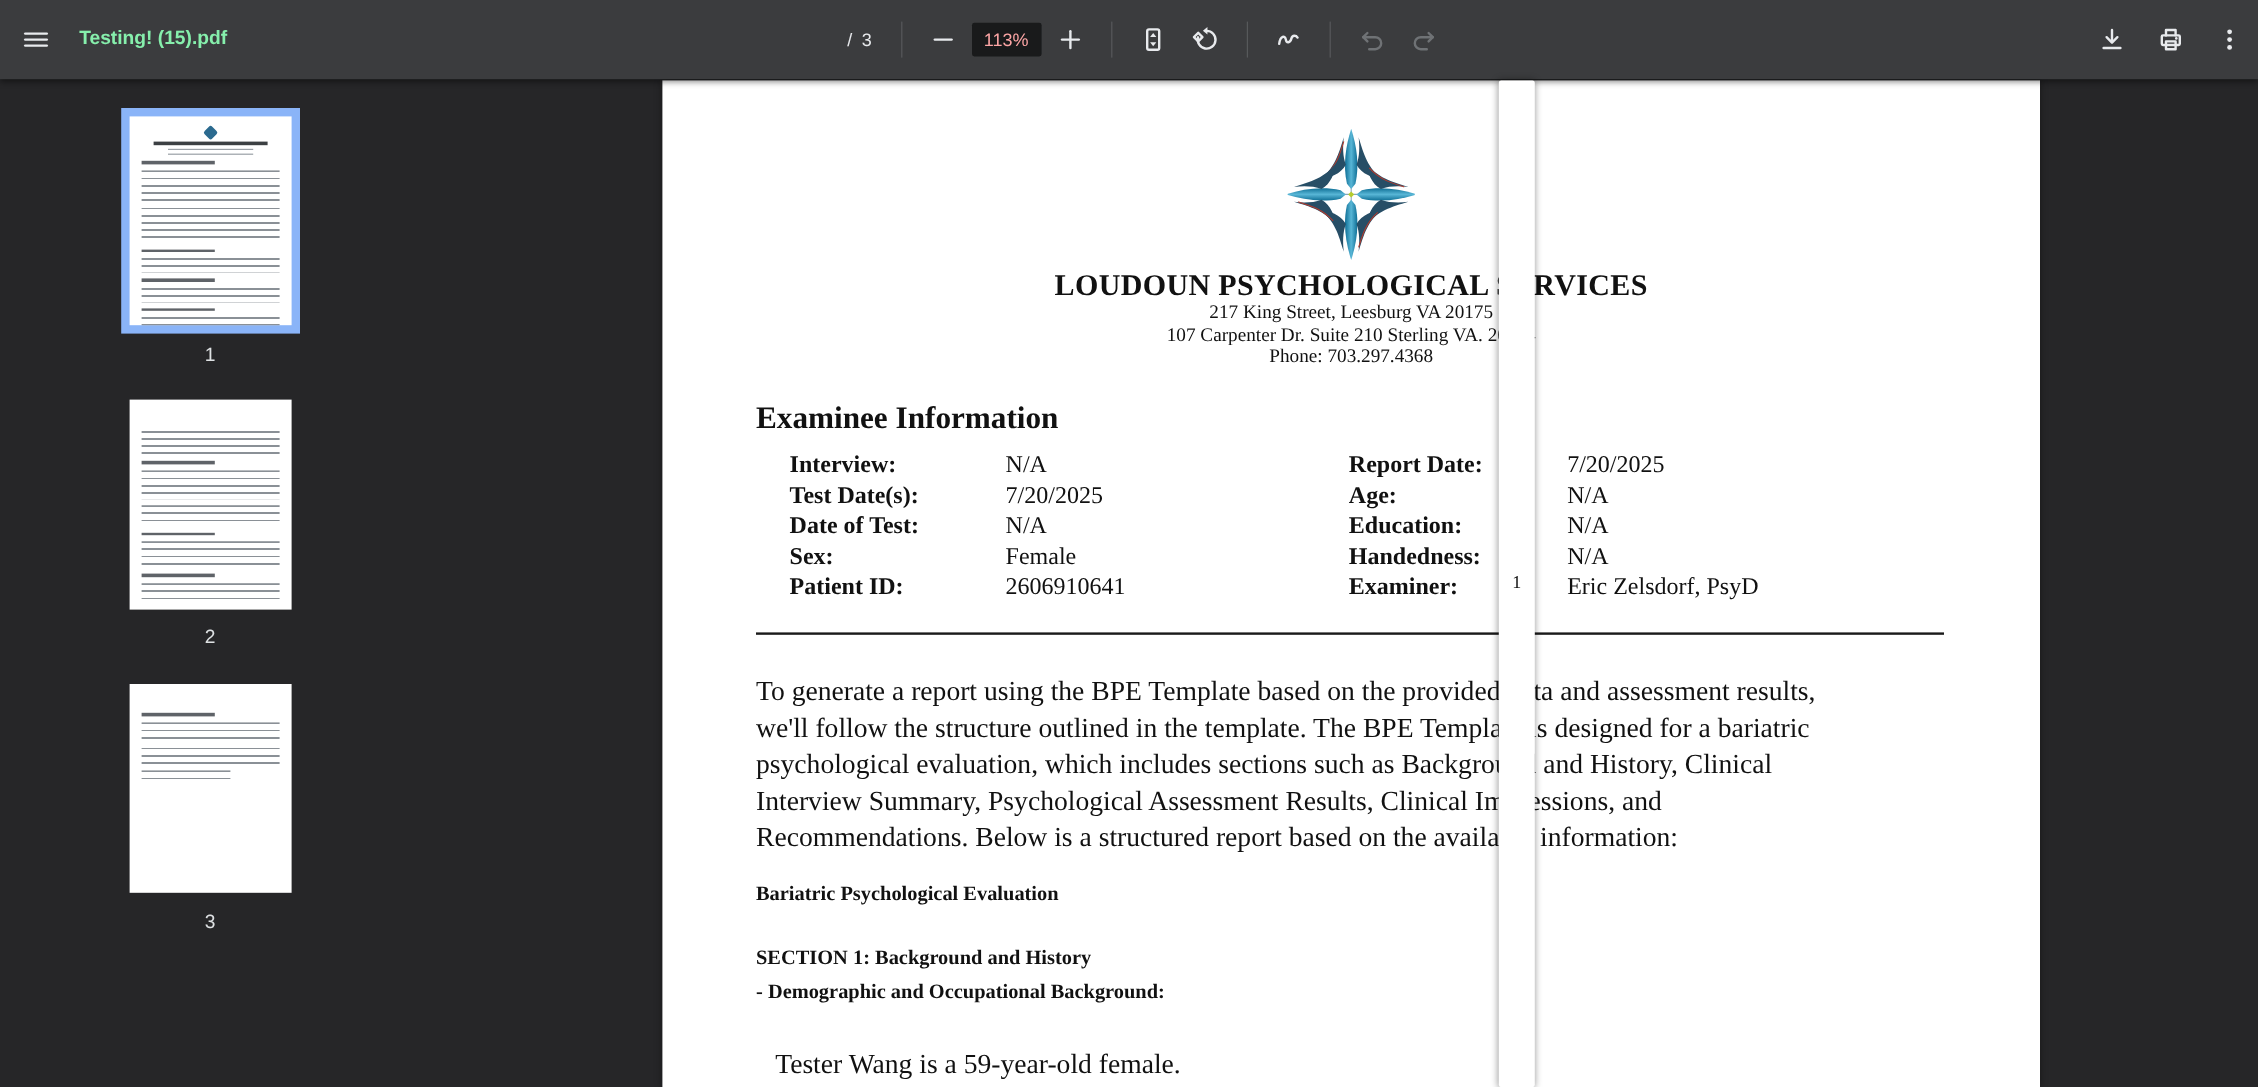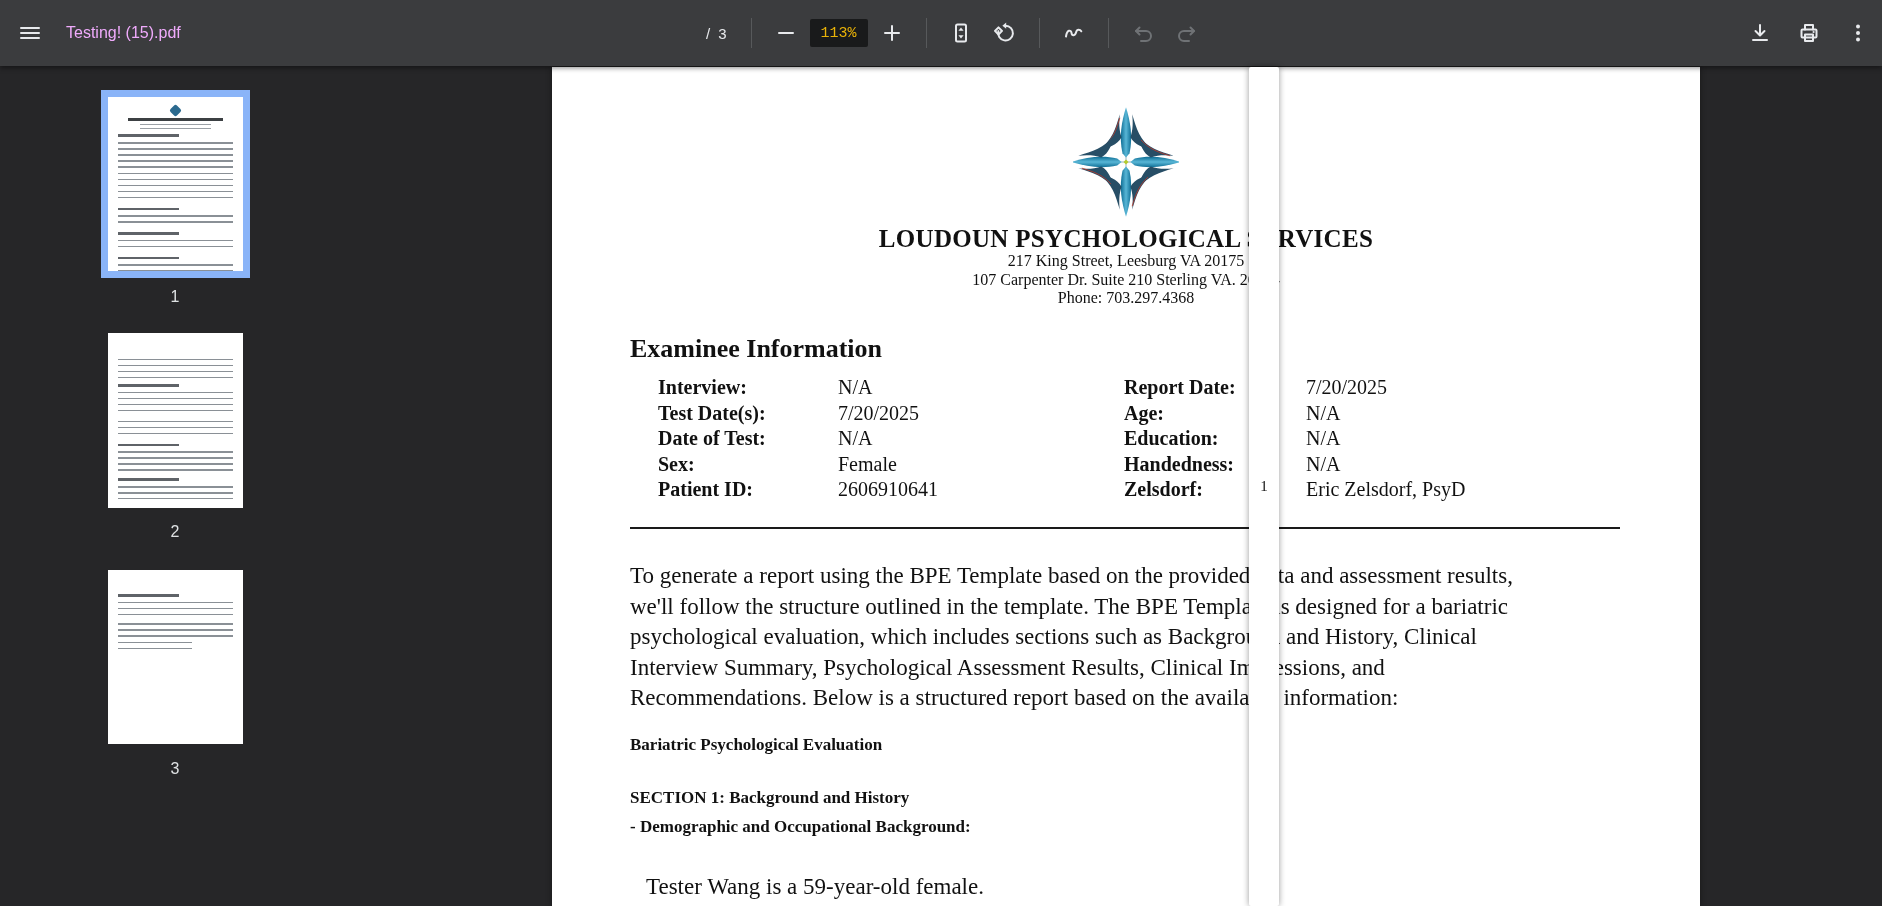--- a/index.html
+++ b/index.html
@@ -7,25 +7,25 @@
   body { background:#262628; font-family:"Liberation Sans", sans-serif; position:relative; }
 
   
   .toolbar { position:absolute; top:0; left:0; width:1882px; height:66px; background:#3b3c3e;
              display:flex; align-items:center; color:#e8eaed; z-index:10;
              box-shadow:0 2px 5px rgba(0,0,0,.45); }
   .tb-btn { width:44px; height:44px; border-radius:50%; display:flex; align-items:center;
             justify-content:center; cursor:pointer; flex:0 0 auto; }
   .tb-btn svg { display:block; }
   .menu-btn { margin-left:8px; }
-  .tb-title { margin-left:14px; font-size:16px; font-weight:400; color:#f0abfc; white-space:nowrap; }
+  .tb-title { margin-left:14px; font-size:16px; font-weight:700; color:#86efac; white-space:nowrap; }
 
   .tb-center { position:absolute; left:697px; top:0; height:66px; display:flex; align-items:center; }
-  .chip { background:#191a1b; color:#eab308; border:none; border-radius:2px; height:28px;
-          font-size:15px; text-align:center; font-family:Liberation Mono, monospace; }
+  .chip { background:#191a1b; color:#fca5a5; border:none; border-radius:2px; height:28px;
+          font-size:15px; text-align:center; font-family:Liberation Sans, sans-serif; }
   .chip.page { width:30px; }
   .chip.zoom { width:58px; margin:0 2px; }
   .page-divider { font-size:15px; margin-left:9px; color:#e8eaed; }
   .page-total   { font-size:15px; margin-left:8px; color:#e8eaed; }
   .sep { width:1px; height:30px; background:#57595b; margin:0 12px; flex:0 0 auto; }
   .sep.first { margin-left:24px; }
 
   .tb-right { position:absolute; right:2px; top:0; height:66px; display:flex; align-items:center; gap:5px; }
 
   .icon-stroke { stroke:#e8eaed; stroke-width:2; fill:none; stroke-linecap:round; stroke-linejoin:round; }
@@ -296,21 +296,21 @@
     <div class="lab">Education:</div>
     <div>N/A</div>
 
     <div class="lab">Sex:</div>
     <div>Female</div>
     <div class="lab">Handedness:</div>
     <div>N/A</div>
 
     <div class="lab">Patient ID:</div>
     <div>2606910641</div>
-    <div class="lab">Zelsdorf:</div>
+    <div class="lab">Examiner:</div>
     <div>Eric Zelsdorf, PsyD</div>
   </div>
 
   <div class="rule"></div>
 
   <div class="bodytext">
     <div>To generate a report using the BPE Template based on the provided data and assessment results,</div>
     <div>we'll follow the structure outlined in the template. The BPE Template is designed for a bariatric</div>
     <div>psychological evaluation, which includes sections such as Background and History, Clinical</div>
     <div>Interview Summary, Psychological Assessment Results, Clinical Impressions, and</div>

